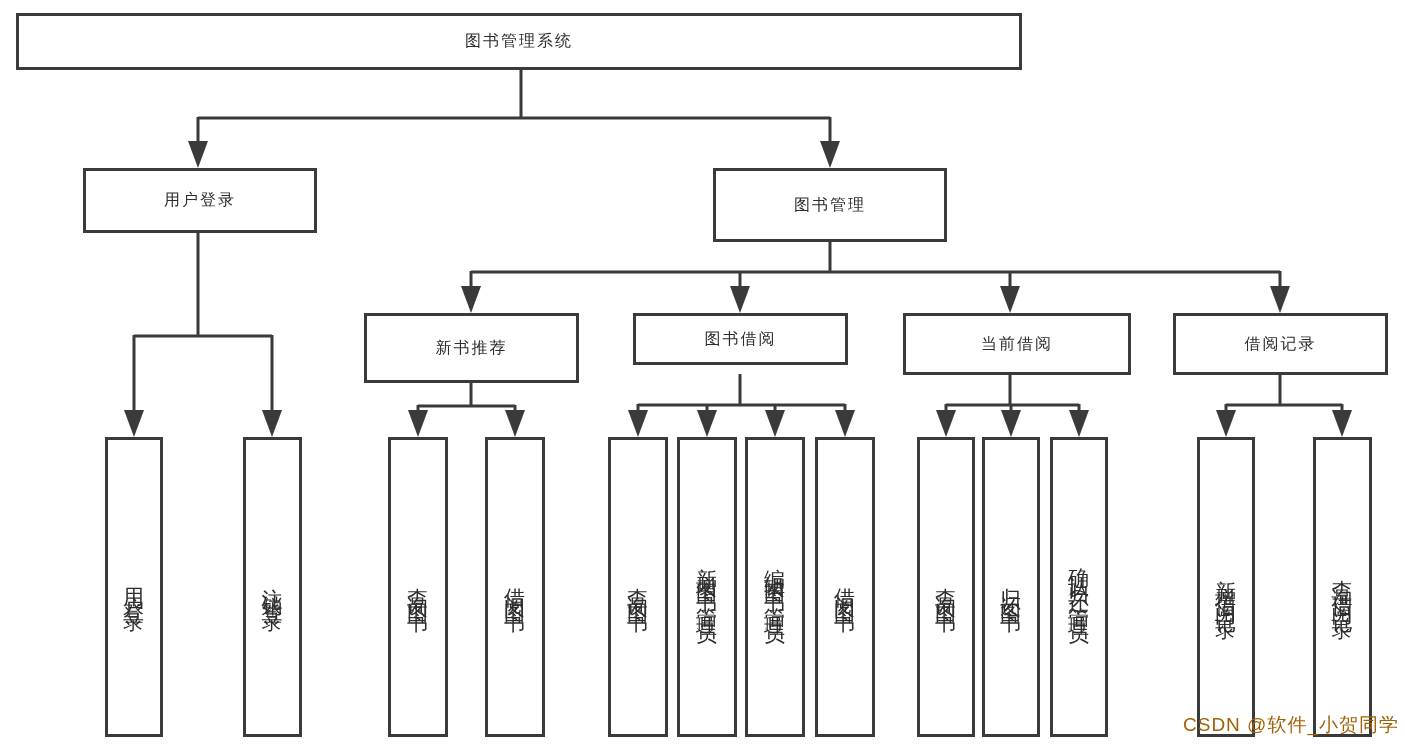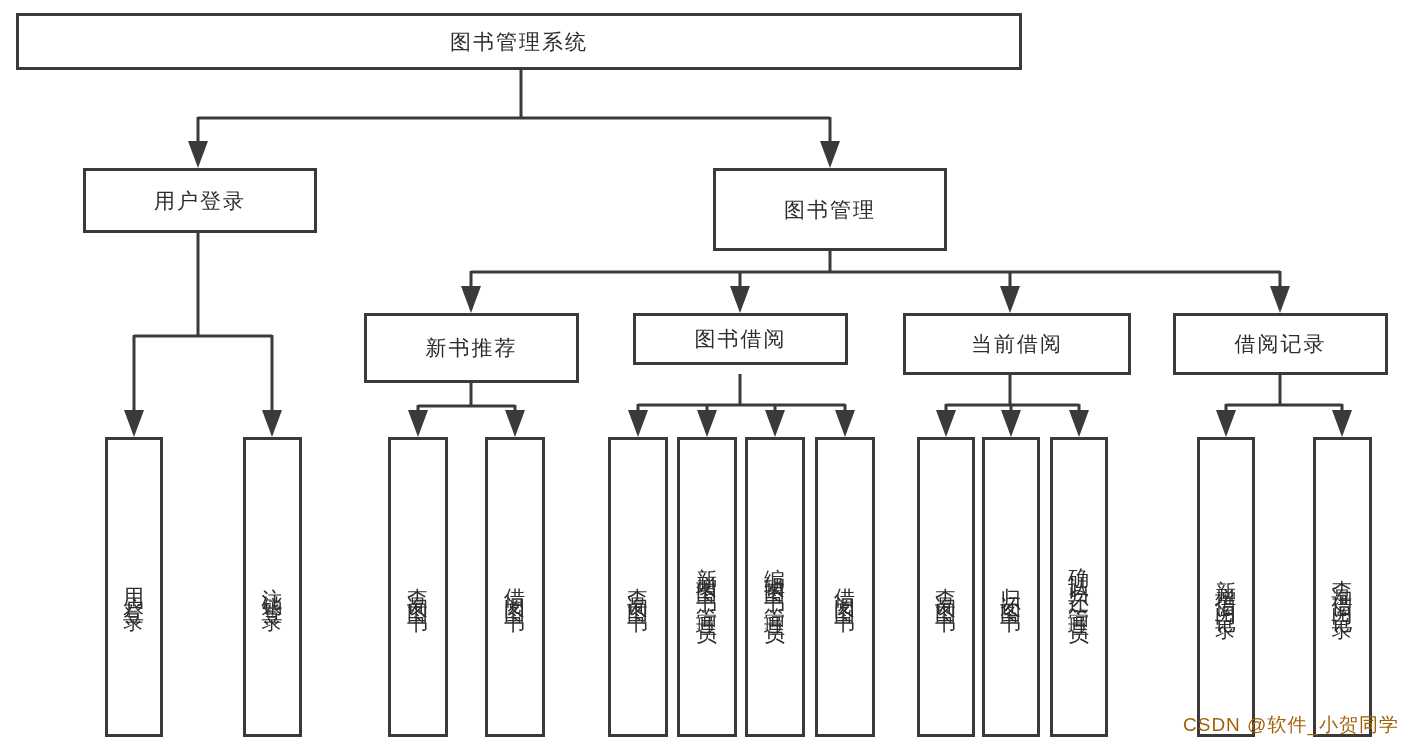--- a/index.html
+++ b/index.html
@@ -17,21 +17,21 @@
     box-sizing:border-box;
     border:3px solid #3a3a3a;
     background:#ffffff;
     display:flex;
     align-items:center;
     justify-content:center;
     color:#2d2d2d;
     z-index:2;
   }
   .box.h span{
-    font-size:21px;
+    font-size:16px;
     letter-spacing:2px;
     white-space:nowrap;
   }
   .box.v span{
     writing-mode:vertical-rl;
     text-orientation:mixed;
     font-size:21px;
     letter-spacing:8px;
     line-height:1;
     white-space:nowrap;
@@ -111,21 +111,21 @@
     </g>
   </svg>
 
   <div class="box h" style="left:16px;top:13px;width:1006px;height:57px">
     <span>图书管理系统</span>
   </div>
 
   <div class="box h" style="left:83px;top:168px;width:234px;height:65px">
     <span>用户登录</span>
   </div>
-  <div class="box h" style="left:713px;top:168px;width:234px;height:83px">
+  <div class="box h" style="left:713px;top:168px;width:234px;height:74px">
     <span>图书管理</span>
   </div>
 
   <div class="box h" style="left:364px;top:313px;width:215px;height:70px">
     <span>新书推荐</span>
   </div>
   <div class="box h" style="left:633px;top:313px;width:215px;height:52px">
     <span>图书借阅</span>
   </div>
   <div class="box h" style="left:903px;top:313px;width:228px;height:62px">

